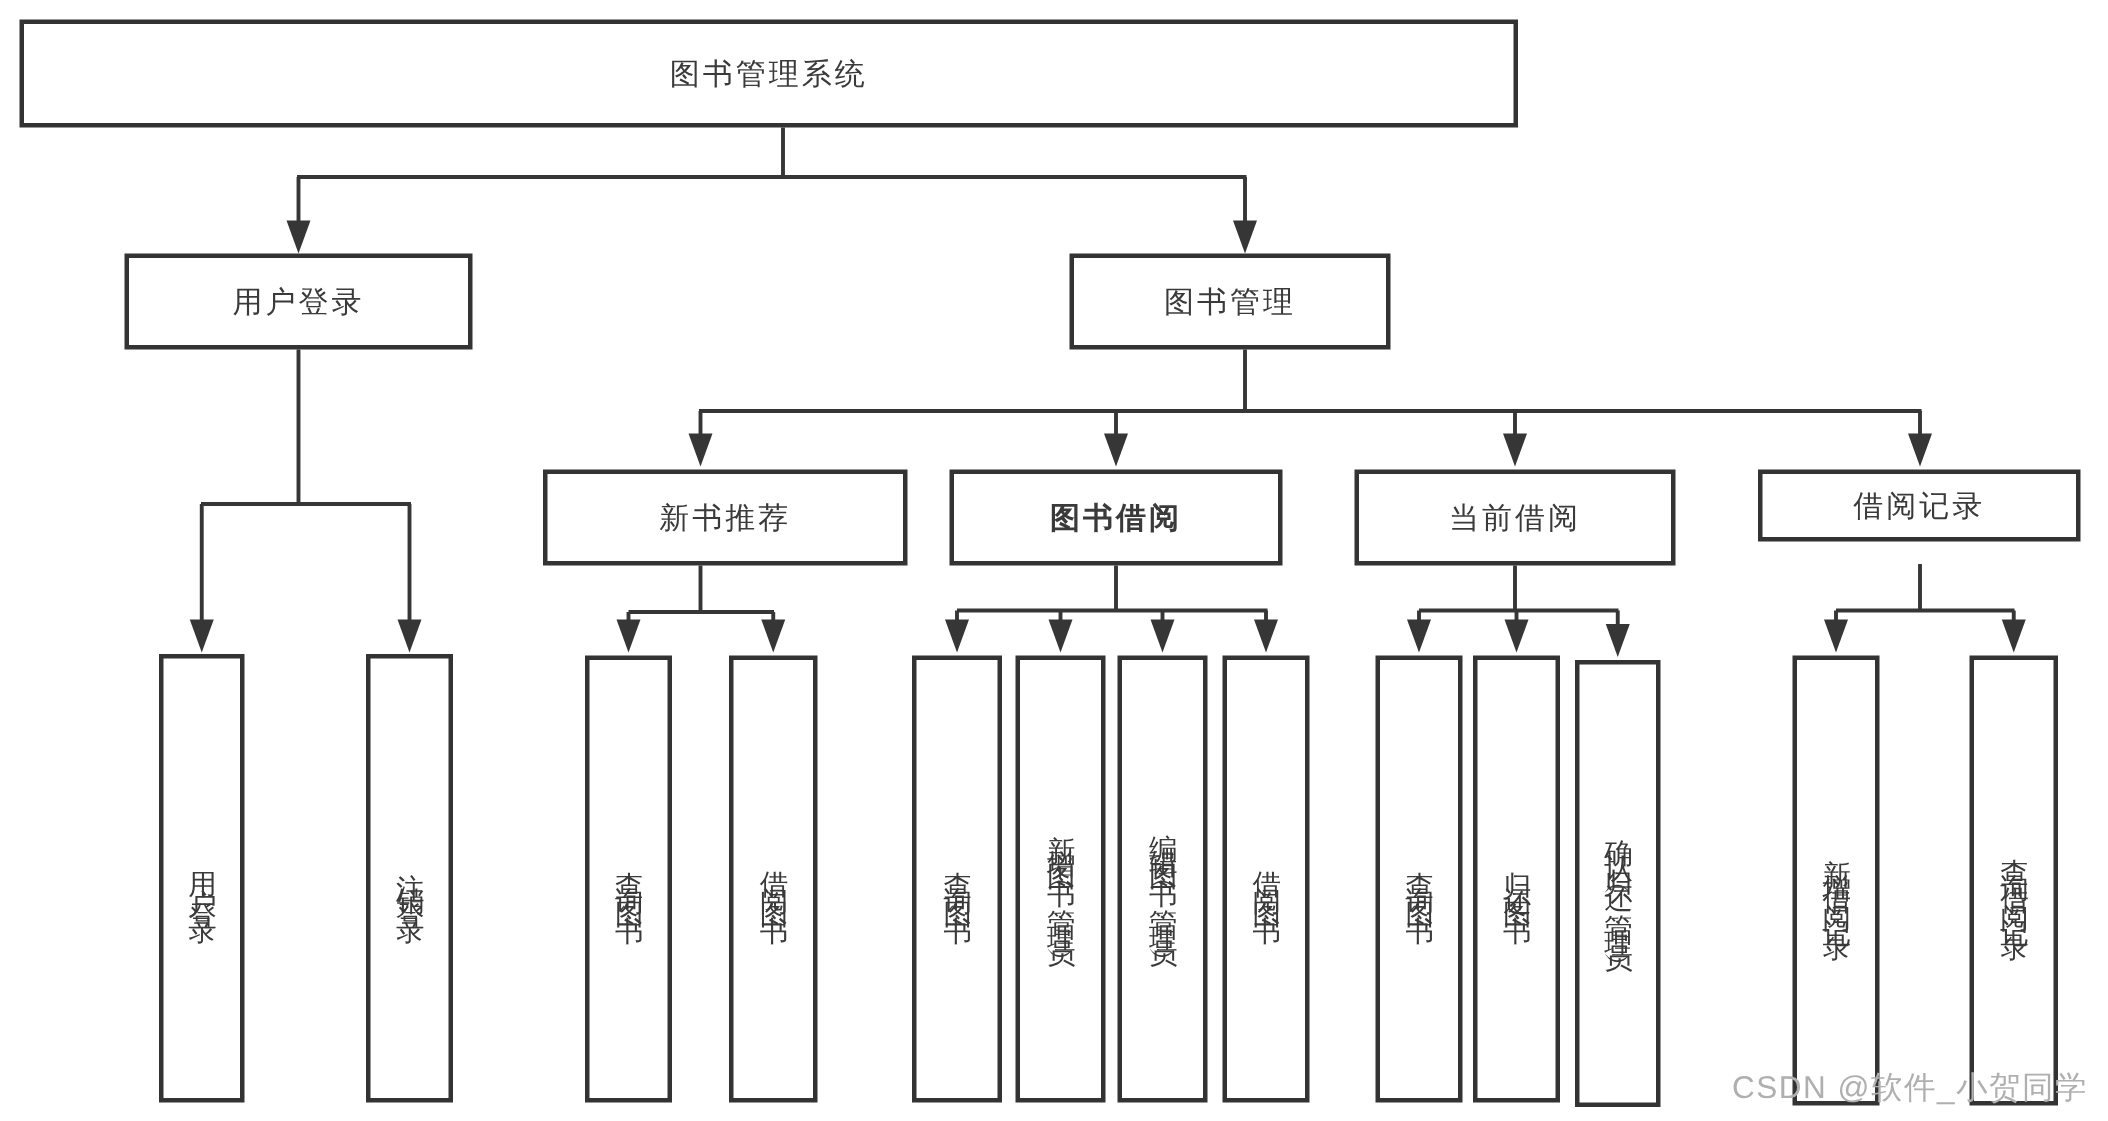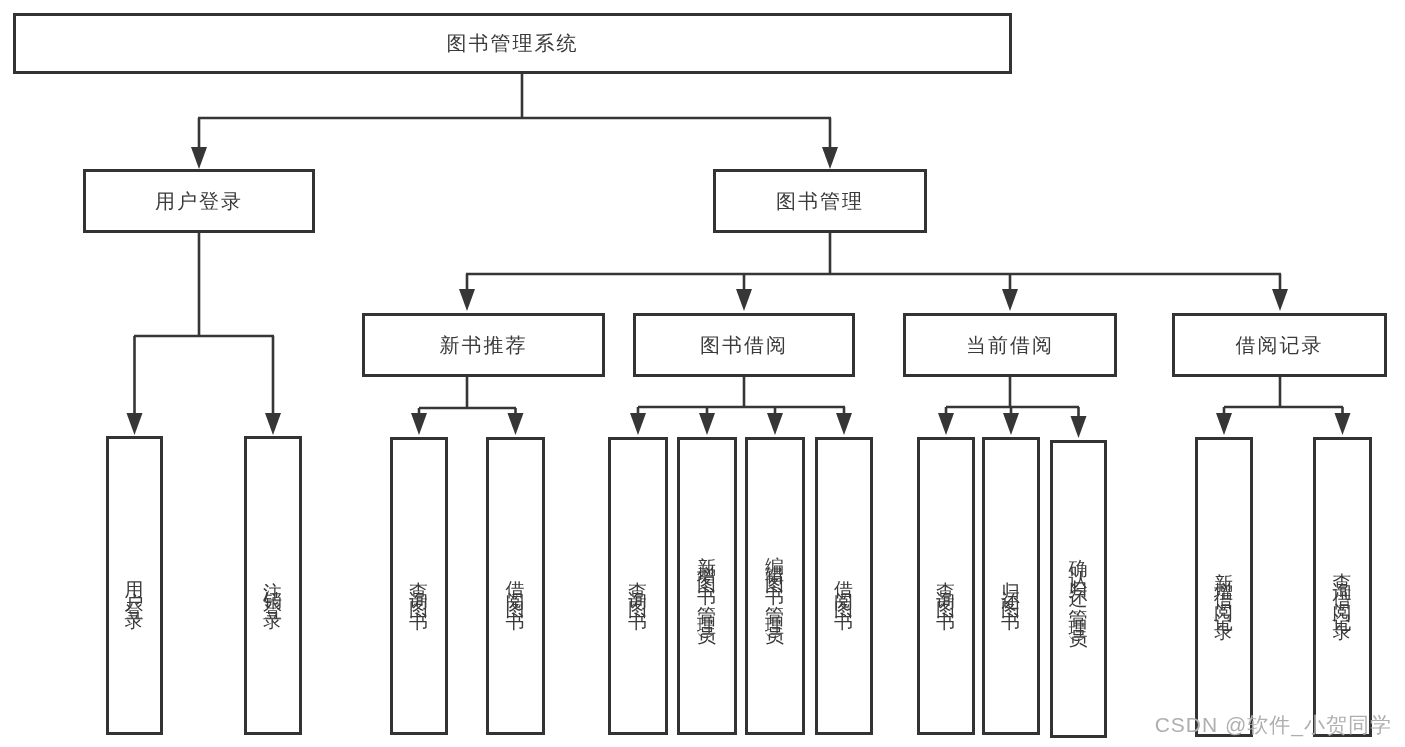--- a/index.html
+++ b/index.html
@@ -103,39 +103,39 @@
       <polygon points="699,413 715,413 707,435" fill="#363636"></polygon>
       <polygon points="767,413 783,413 775,435" fill="#363636"></polygon>
       <polygon points="836,413 852,413 844,435" fill="#363636"></polygon>
       <polygon points="938,413 954,413 946,435" fill="#363636"></polygon>
       <polygon points="1003,413 1019,413 1011,435" fill="#363636"></polygon>
       <polygon points="1070.5,416 1086.5,416 1078.5,438" fill="#363636"></polygon>
       <polygon points="1216,413 1232,413 1224,435" fill="#363636"></polygon>
       <polygon points="1334.5,413 1350.5,413 1342.5,435" fill="#363636"></polygon>
     </svg>
   <div id="watermark" style="color: rgb(175, 175, 175);">CSDN @软件_小贺同学</div>
-<div class="node h" style="left: 13px; top: 13px; width: 999px; height: 61px; border-color: rgb(51, 51, 51); color: rgb(58, 58, 58);">
+<div class="node h" style="left: 13px; top: 13px; width: 999px; height: 72px; border-color: rgb(51, 51, 51); color: rgb(58, 58, 58);">
       <span class="lbl">图书管理系统</span>
     </div>
     <div class="node h" style="left: 83px; top: 169px; width: 232px; height: 64px; border-color: rgb(51, 51, 51); color: rgb(58, 58, 58);">
       <span class="lbl">用户登录</span>
     </div>
     <div class="node h" style="left: 713px; top: 169px; width: 214px; height: 64px; border-color: rgb(51, 51, 51); color: rgb(58, 58, 58);">
       <span class="lbl">图书管理</span>
     </div>
     <div class="node h" style="left: 362px; top: 313px; width: 243px; height: 64px; border-color: rgb(51, 51, 51); color: rgb(58, 58, 58);">
       <span class="lbl">新书推荐</span>
     </div>
-    <div class="node h" style="left: 633px; top: 313px; width: 222px; height: 64px; border-color: rgb(51, 51, 51); color: rgb(58, 58, 58);">
+    <div class="node h" style="left: 633px; top: 313px; width: 222px; height: 64px; border-color: rgb(51, 51, 51); color: rgb(58, 58, 58); font-weight: bold;">
       <span class="lbl">图书借阅</span>
     </div>
     <div class="node h" style="left: 903px; top: 313px; width: 214px; height: 64px; border-color: rgb(51, 51, 51); color: rgb(58, 58, 58);">
       <span class="lbl">当前借阅</span>
     </div>
-    <div class="node h" style="left: 1172px; top: 313px; width: 215px; height: 64px; border-color: rgb(51, 51, 51); color: rgb(58, 58, 58);">
+    <div class="node h" style="left: 1172px; top: 313px; width: 215px; height: 48px; border-color: rgb(51, 51, 51); color: rgb(58, 58, 58);">
       <span class="lbl">借阅记录</span>
     </div>
     <div class="node v" style="left: 106px; top: 436px; width: 57px; height: 299px; border-color: rgb(51, 51, 51); color: rgb(58, 58, 58);">
       <span class="lbl">用户登录</span>
     </div>
     <div class="node v" style="left: 244px; top: 436px; width: 58px; height: 299px; border-color: rgb(51, 51, 51); color: rgb(58, 58, 58);">
       <span class="lbl">注销登录</span>
     </div>
     <div class="node v" style="left: 390px; top: 437px; width: 58px; height: 298px; border-color: rgb(51, 51, 51); color: rgb(58, 58, 58);">
       <span class="lbl">查询图书</span>

